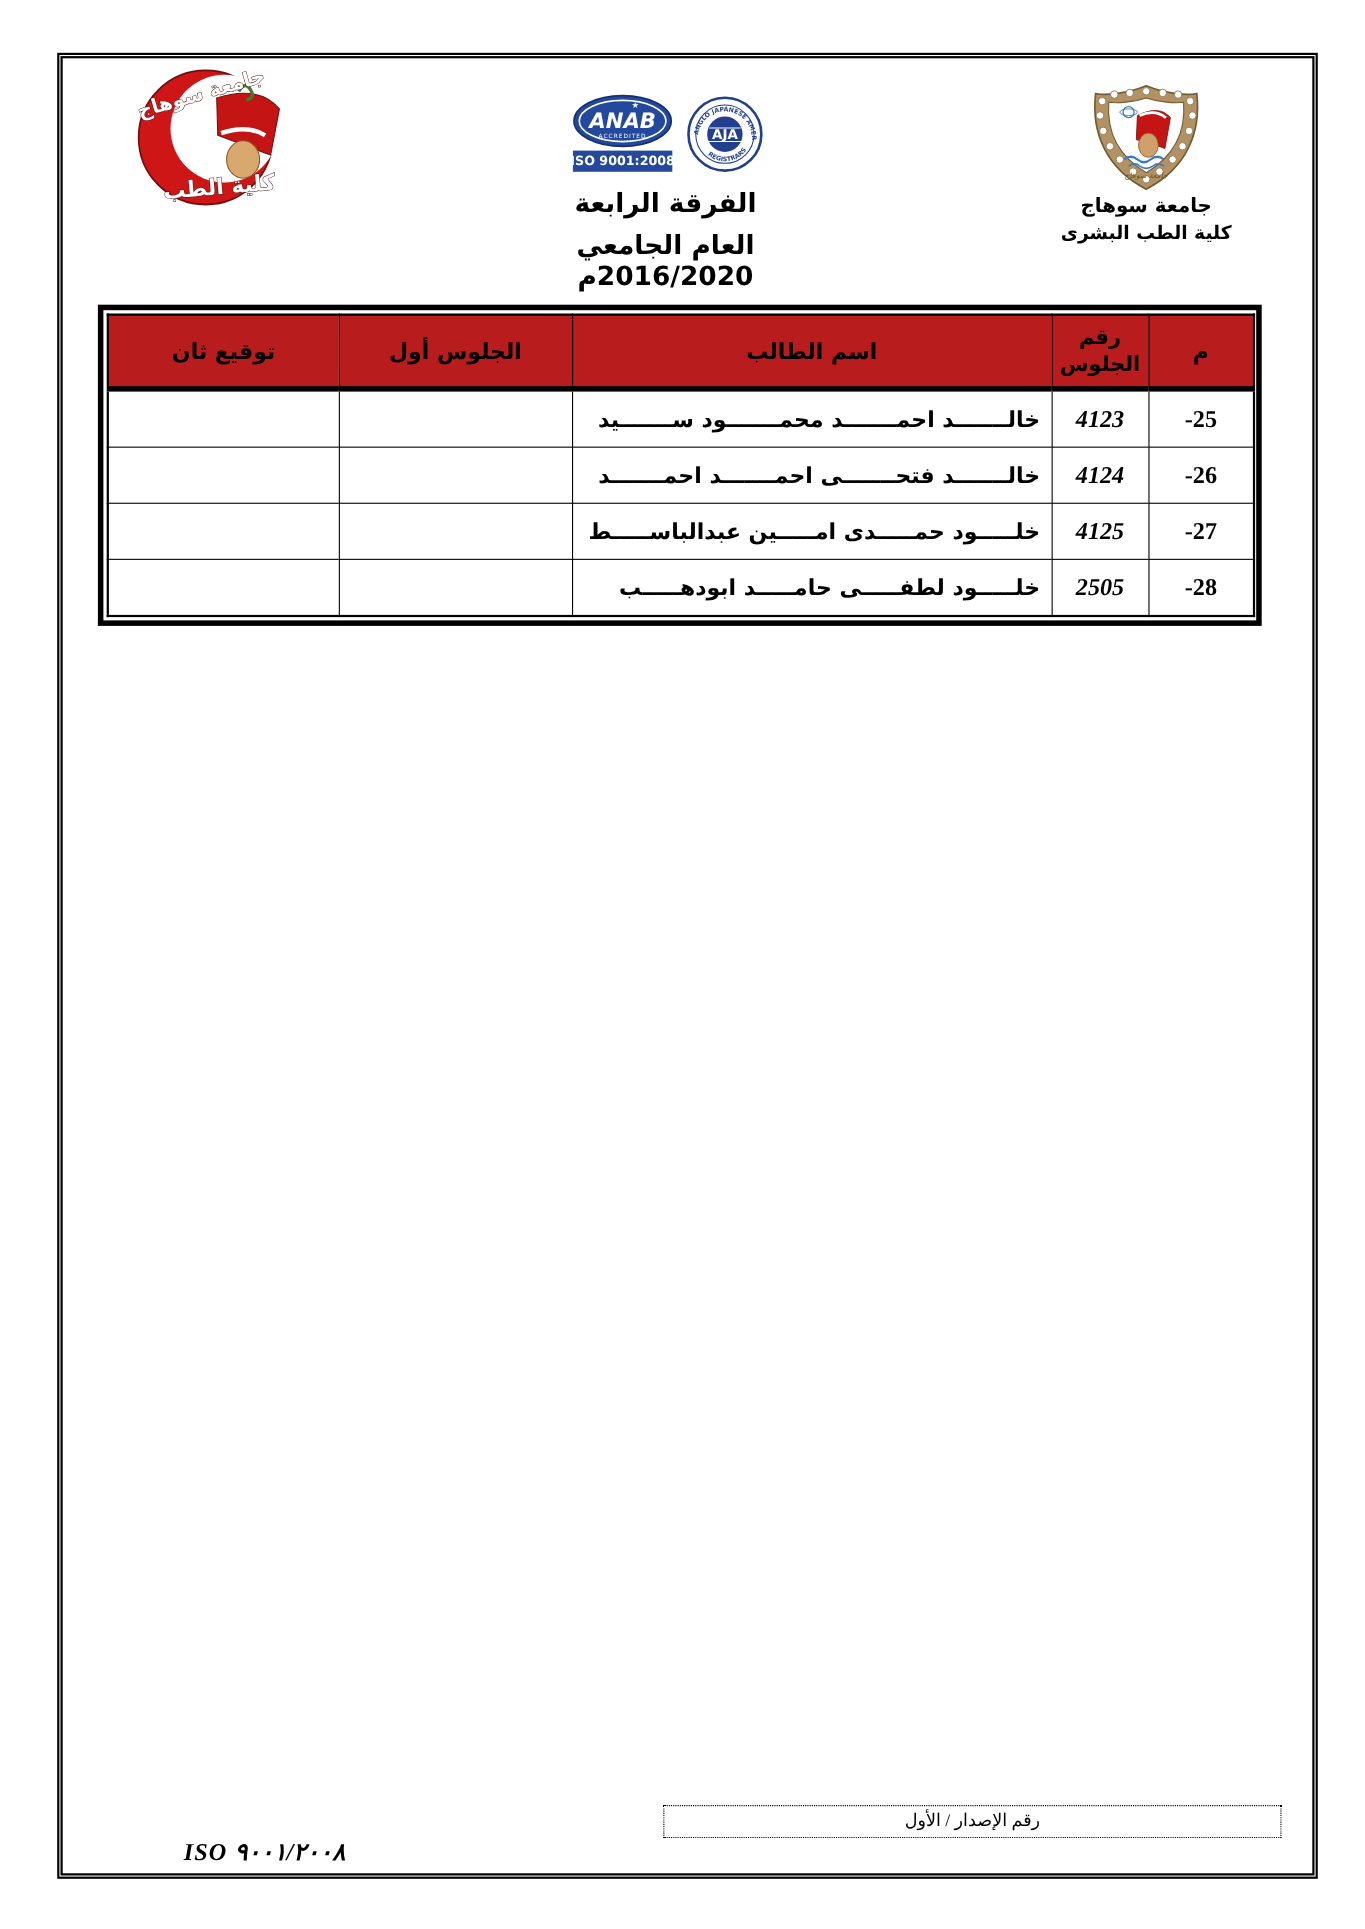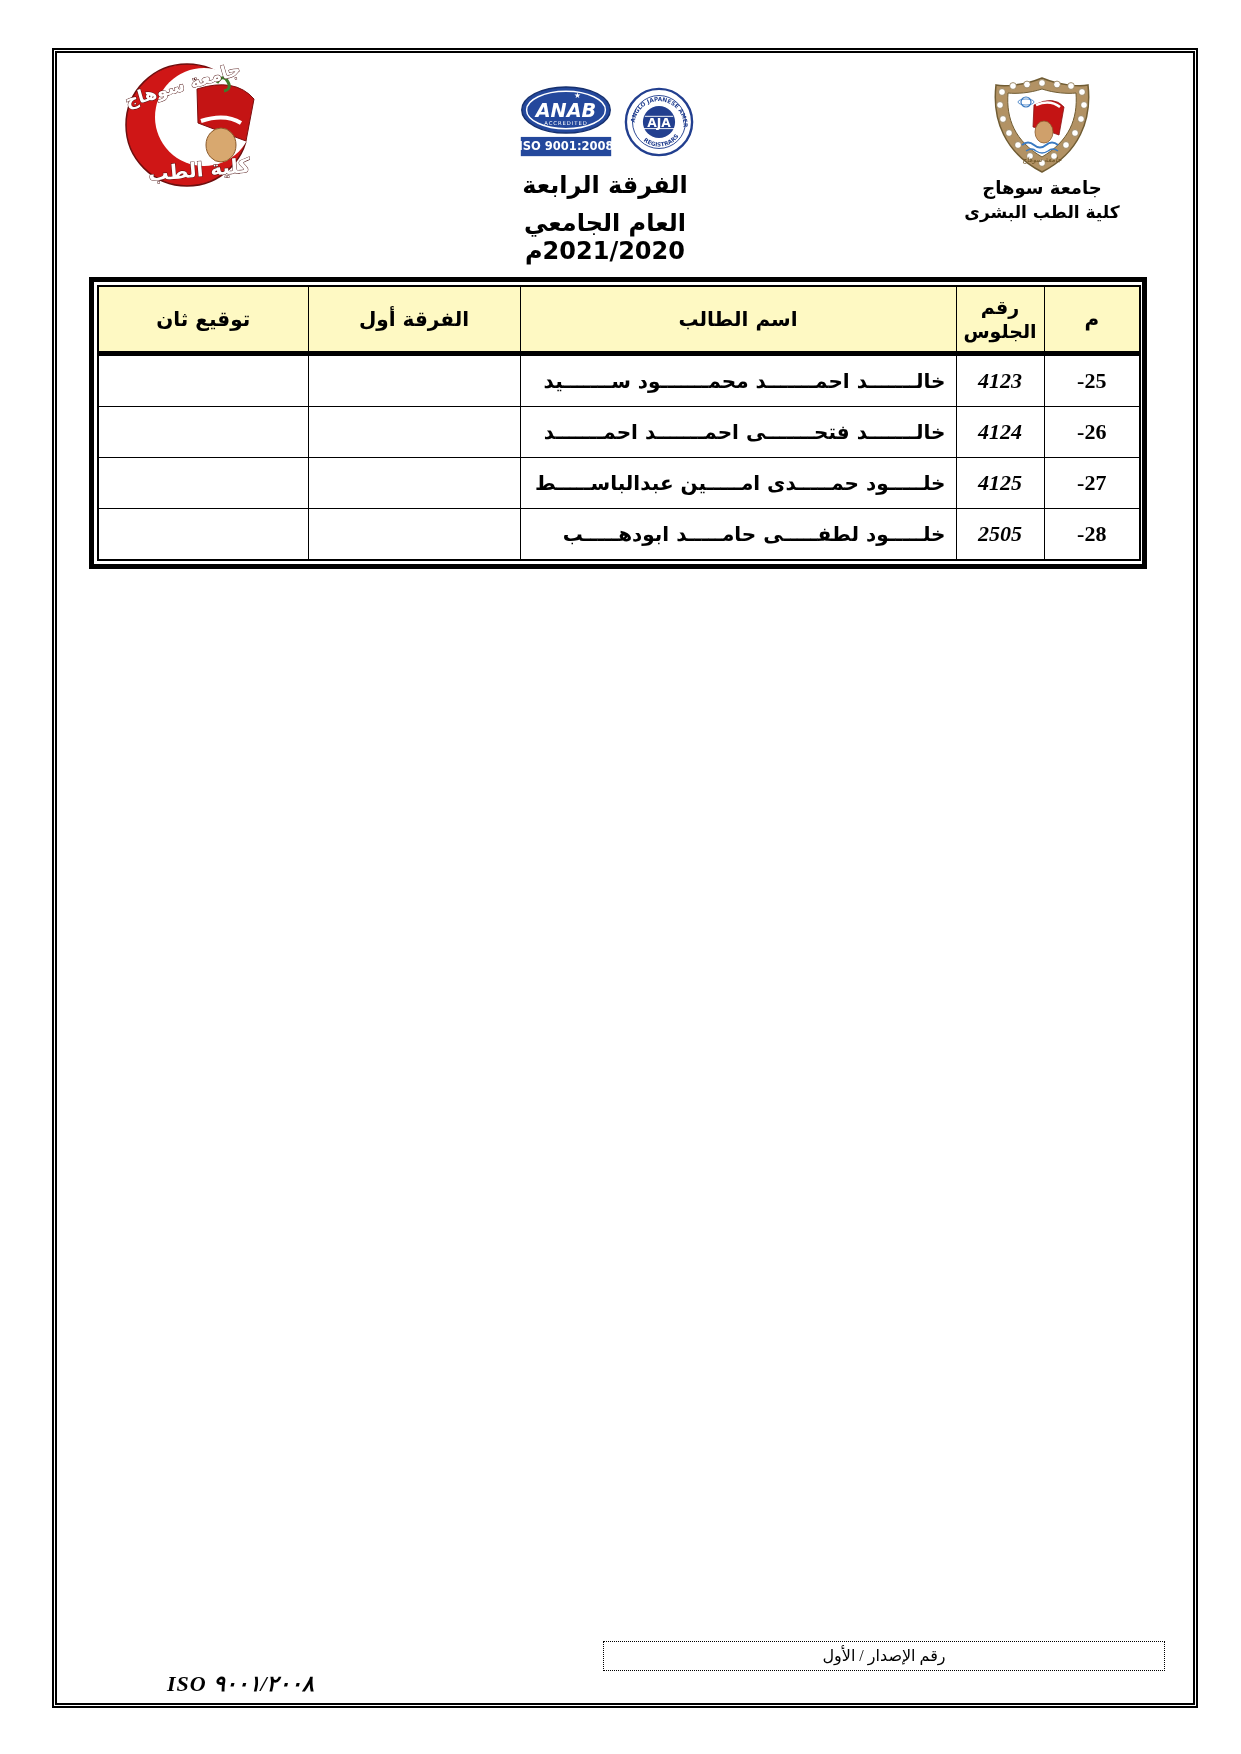--- a/index.html
+++ b/index.html
@@ -21,21 +21,21 @@
 
   .hdr-right{position:absolute;left:860px;top:22px;width:250px;text-align:center;}
   .univ-line{direction:rtl;font-size:18px;font-weight:bold;line-height:25px;}
   .fac-line{direction:rtl;font-size:17px;font-weight:bold;line-height:24px;}
 
   
   .tbl-wrap{position:absolute;left:32px;top:224px;width:1058px;border:5px solid #000;
             padding:3px;background:#fff;box-sizing:border-box;}
   table.roster{width:100%;border-collapse:collapse;direction:rtl;table-layout:fixed;
                border:2px solid #000;}
-  table.roster th{background:#fef9c3;border:1.5px solid #000;border-bottom:5px solid #000;
+  table.roster th{background:#b91c1c;border:1.5px solid #000;border-bottom:5px solid #000;
                   font-size:20px;font-weight:bold;height:62px;vertical-align:middle;text-align:center;}
   table.roster td{border:1.5px solid #000;height:46px;vertical-align:middle;}
   th .two-line{line-height:24px;font-size:19px;}
   td.idx{direction:ltr;text-align:center;font-family:"Liberation Serif","DejaVu Serif",serif;
          font-size:22px;font-weight:bold;}
   td.seat{text-align:center;font-family:"Liberation Serif","DejaVu Serif",serif;
           font-size:22px;font-weight:bold;direction:ltr;font-style:italic;}
   td.sname{text-align:right;font-size:20px;font-weight:bold;padding:2px 10px 2px 0;
            white-space:nowrap;overflow:hidden;}
   td.sig{background:#fff;}
@@ -97,21 +97,21 @@
           <text font-size="6" fill="#223f8f" font-weight="bold">
             <textPath href="#ajaArcBot" startOffset="22%">REGISTRARS</textPath>
           </text>
           <circle cx="37" cy="37" r="17" fill="#223f8f"></circle>
           <line x1="22" y1="31" x2="52" y2="31" stroke="#fff" stroke-width="1"></line>
           <line x1="21" y1="44" x2="53" y2="44" stroke="#fff" stroke-width="1"></line>
           <text x="37" y="42" font-size="13" font-weight="bold" fill="#fff" text-anchor="middle">AJA</text>
         </svg>
       </div>
       <div class="title1">الفرقة الرابعة</div>
-      <div class="title2">العام الجامعي 2021/2020م</div>
+      <div class="title2">العام الجامعي 2016/2020م</div>
     </div>
 
     <div class="hdr-right">
       <svg viewBox="0 0 116 100" width="116" height="100" style="display:block;margin:0 auto;">
         <path d="M58,3 C75,10 95,12 104,10 C108,45 95,78 58,97 C21,78 8,45 12,10 C21,12 41,10 58,3 Z" fill="#b29264" stroke="#705c33" stroke-width="1.5"></path>
         <g fill="#fff" stroke="#8a744a" stroke-width="0.8">
           <circle cx="58" cy="8" r="3.4"></circle>
             <circle cx="73" cy="9.5" r="3.4"></circle>
             <circle cx="87" cy="11" r="3.4"></circle>
           <circle cx="98" cy="17" r="3.4"></circle>
@@ -154,21 +154,21 @@
             <col style="width:210px">
         </colgroup>
         <thead>
           <tr>
             <th>م</th>
             <th>
               <div class="two-line">رقم</div>
               <div class="two-line">الجلوس</div>
             </th>
             <th>اسم الطالب</th>
-            <th>الفرقة أول</th>
+            <th>الجلوس أول</th>
             <th>توقيع ثان</th>
           </tr>
         </thead>
         <tbody>
           <tr>
             <td class="idx">-25</td>
             <td class="seat">4123</td>
             <td class="sname">خالـــــــد احمـــــــد محمـــــــود ســـــــيد</td>
             <td class="sig"></td>
             <td class="sig"></td>

